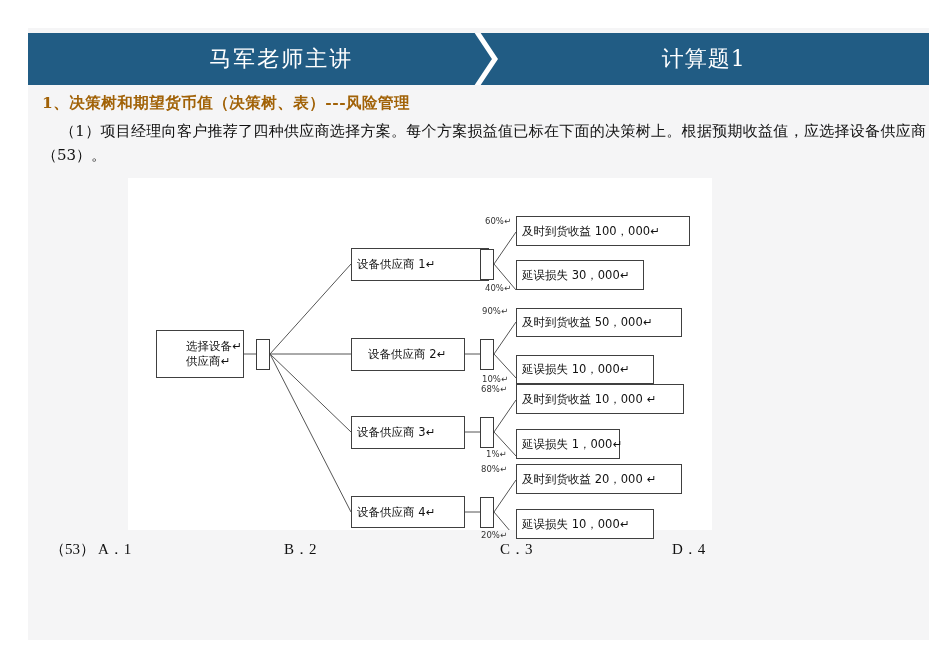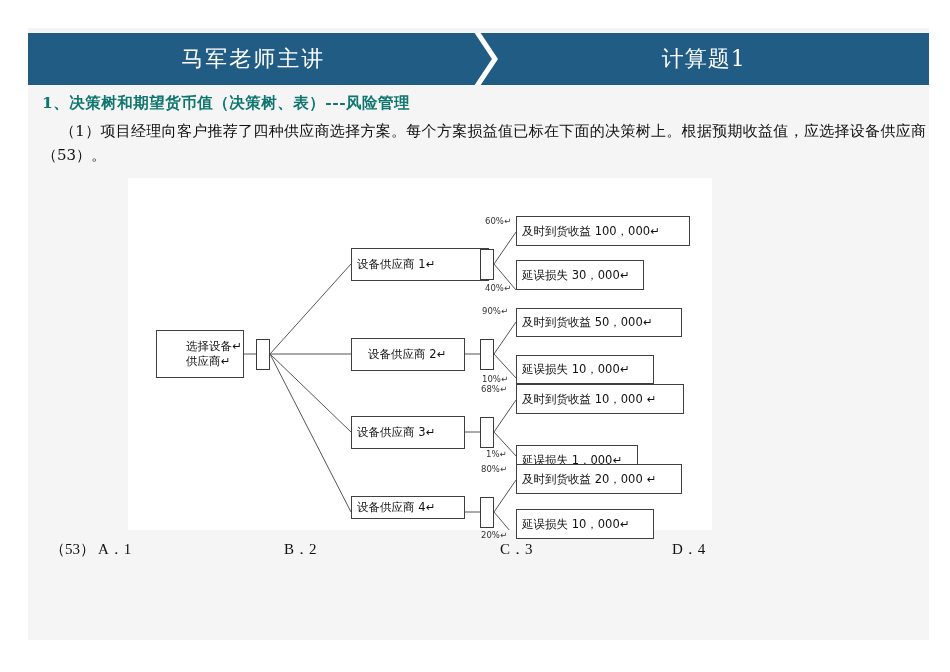--- a/index.html
+++ b/index.html
@@ -8,30 +8,30 @@
 
   
   #slide{position:absolute;left:28px;top:28px;width:901px;height:612px;
          background:#f5f5f6;}
 
   
   #header{position:absolute;left:0;top:5px;width:901px;height:52px;
           background:#215c84;overflow:hidden;}
   #header .chev{position:absolute;left:calc(50% - 34px);top:-10px;width:72px;height:72px;}
   #hdr-left{position:absolute;left:0;top:0;width:50%;height:52px;
-            display:flex;align-items:center;justify-content:center;}
+            display:flex;align-items:center;justify-content:center;padding-left:28px;}
   #hdr-right{position:absolute;right:0;top:0;width:50%;height:52px;
              display:flex;align-items:center;justify-content:center;}
   .hdr-text{color:#ffffff;font-size:22px;letter-spacing:2px;
             font-family:"DejaVu Serif","Liberation Serif",serif;}
   #hdr-right .hdr-text{letter-spacing:1px;}
 
   
   #heading{position:absolute;left:14px;top:65px;width:880px;
-           color:#0f766e;font-size:15.5px;font-weight:bold;letter-spacing:0.5px;
+           color:#a16207;font-size:15.5px;font-weight:bold;letter-spacing:0.5px;
            font-family:"DejaVu Serif","Liberation Serif",serif;}
 
   
   #para{position:absolute;left:14px;top:91px;width:884px;
         color:#111;font-size:15px;line-height:24px;text-indent:18px;
         text-align:justify;
         font-family:"DejaVu Serif","Liberation Serif",serif;}
 
   
   #panel{position:absolute;left:100px;top:150px;width:584px;height:352px;
@@ -143,25 +143,25 @@
 
     <div class="tbox" style="left:223px;top:238px;width:114px;height:33px;">
       <span>设备供应商 3↵</span>
     </div>
     <div class="cnode" style="left:352px;top:239px;width:14px;height:31px;"></div>
     <span class="pct" style="left:353px;top:206px;">68%↵</span>
     <div class="tbox" style="left:388px;top:206px;width:168px;height:30px;">
       <span>及时到货收益 10，000 ↵</span>
     </div>
     <span class="pct" style="left:358px;top:271px;">1%↵</span>
-    <div class="tbox" style="left:388px;top:251px;width:122px;height:30px;margin-top:16px;">
+    <div class="tbox" style="left:388px;top:251px;width:104px;height:30px;">
       <span>延误损失 1，000↵</span>
     </div>
 
-    <div class="tbox" style="left:223px;top:318px;width:114px;height:23px;">
+    <div class="tbox" style="left:223px;top:318px;width:114px;height:32px;">
       <span>设备供应商 4↵</span>
     </div>
     <div class="cnode" style="left:352px;top:319px;width:14px;height:31px;"></div>
     <span class="pct" style="left:353px;top:286px;">80%↵</span>
     <div class="tbox" style="left:388px;top:286px;width:166px;height:30px;">
       <span>及时到货收益 20，000 ↵</span>
     </div>
     <span class="pct" style="left:353px;top:352px;">20%↵</span>
     <div class="tbox" style="left:388px;top:331px;width:138px;height:30px;">
       <span>延误损失 10，000↵</span>

